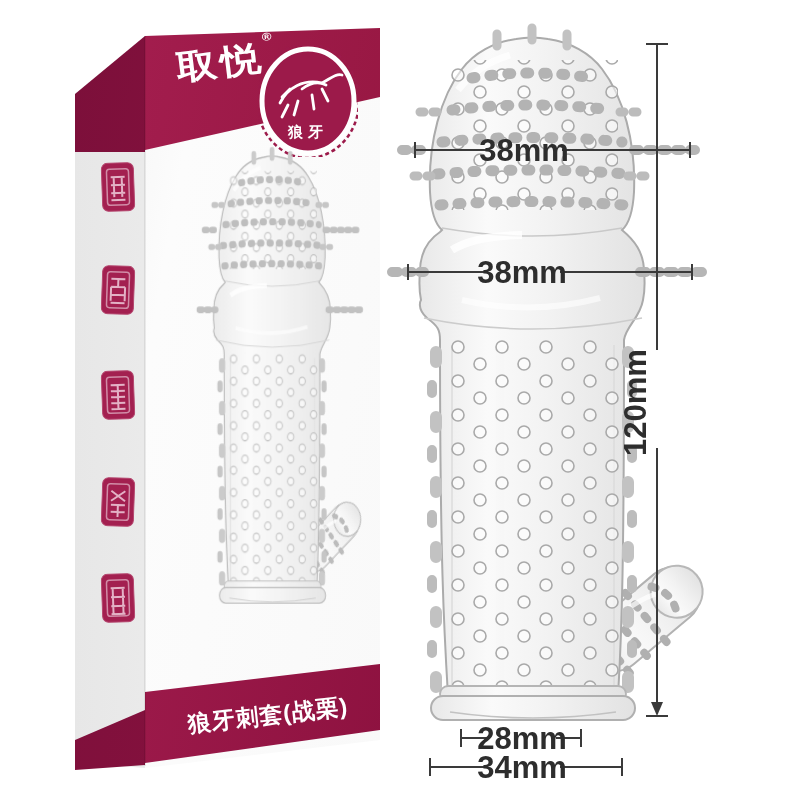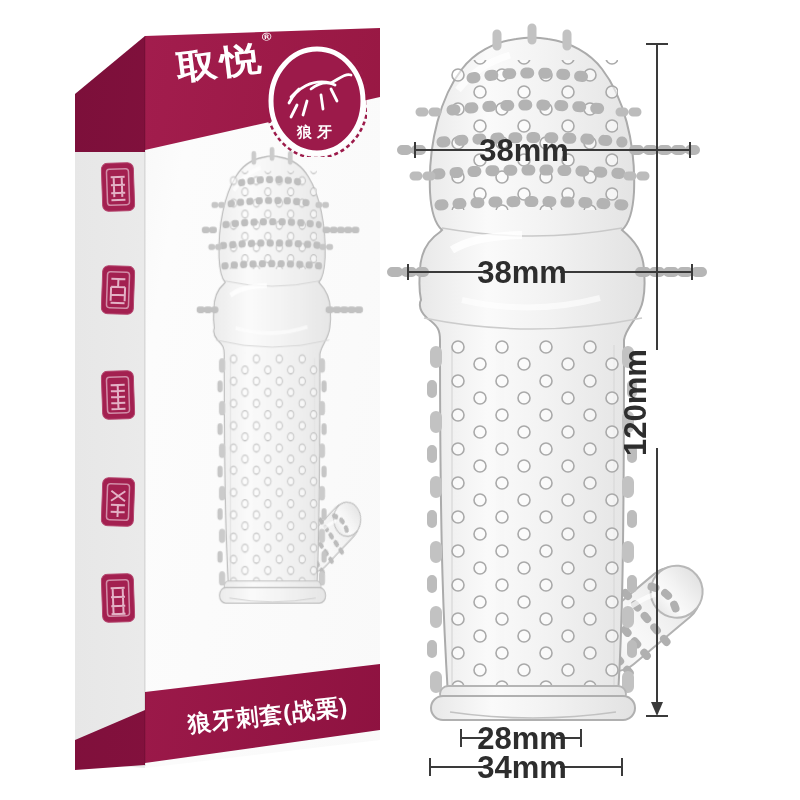--- a/index.html
+++ b/index.html
@@ -17,21 +17,21 @@
   .front-face{background:linear-gradient(100deg,#f2f2f2,#fcfcfc 30%,#f9f9f9);
       clip-path:polygon(70px 8px,305px 0px,305px 712px,70px 740px);}
   .front-top-band{background:linear-gradient(100deg,#a51e50,#94163f);
       clip-path:polygon(70px 8px,305px 0px,305px 69px,70px 122px);}
   .front-bottom-band{background:linear-gradient(100deg,#a51e50,#8e1240);
       clip-path:polygon(70px 664px,305px 636px,305px 702px,70px 735px);}
   .crease{position:absolute;left:69px;top:8px;width:2px;height:730px;background:rgba(0,0,0,.07);}
   .brand-logo{position:absolute;left:98px;top:14px;color:#fff;font-weight:bold;font-size:34px;
       letter-spacing:3px;transform:rotate(-7deg) scaleX(1.2);transform-origin:left top;white-space:nowrap;}
   .brand-logo sup{font-size:11px;letter-spacing:0;vertical-align:28px;}
-  .badge{position:absolute;left:192px;top:17px;width:100px;height:112px;z-index:3;text-align:right;}
+  .badge{position:absolute;left:183px;top:17px;width:100px;height:112px;z-index:3;text-align:right;}
   .badge svg{display:block;}
   .product-name{position:absolute;left:88px;top:672px;width:210px;text-align:center;color:#fff;
       font-weight:bold;font-size:23px;transform:rotate(-6.5deg);letter-spacing:1px;white-space:nowrap;}
   .seal{position:absolute;left:26px;width:34px;height:50px;}
   .seal:nth-child(odd){transform:rotate(-2deg);}
   .seal:nth-child(even){transform:rotate(2deg);}
   
   .scene{position:absolute;inset:0;z-index:5;}
   .dim-text{font-family:"Liberation Sans","DejaVu Sans",sans-serif;font-size:31px;font-weight:600;fill:#2d2d2d;}
 </style>

